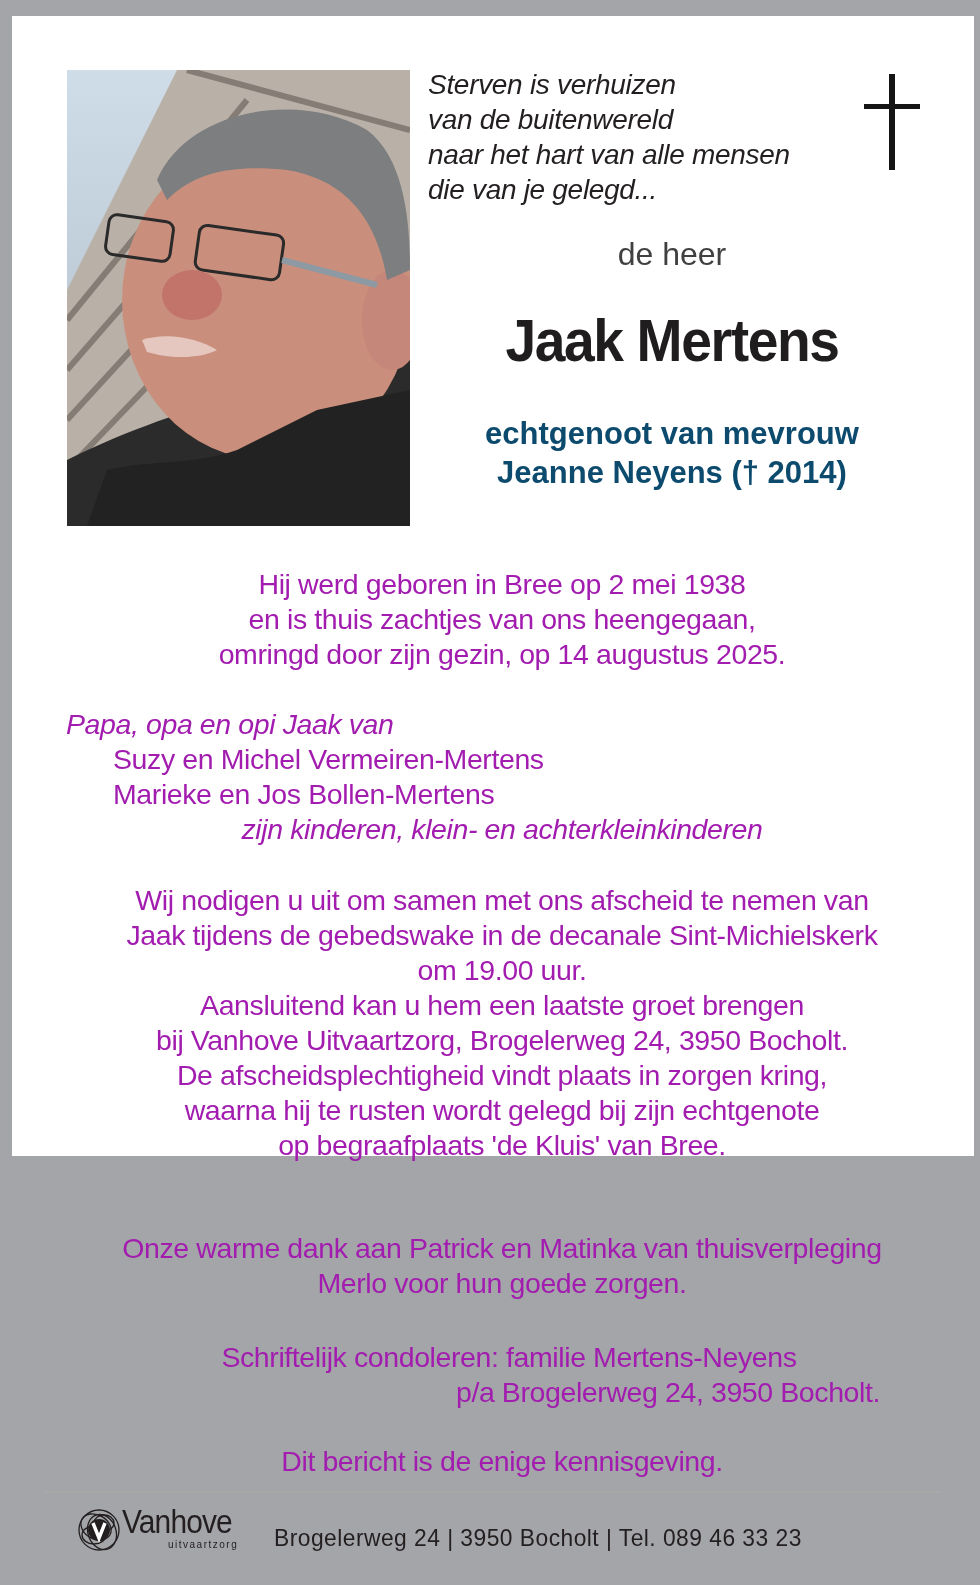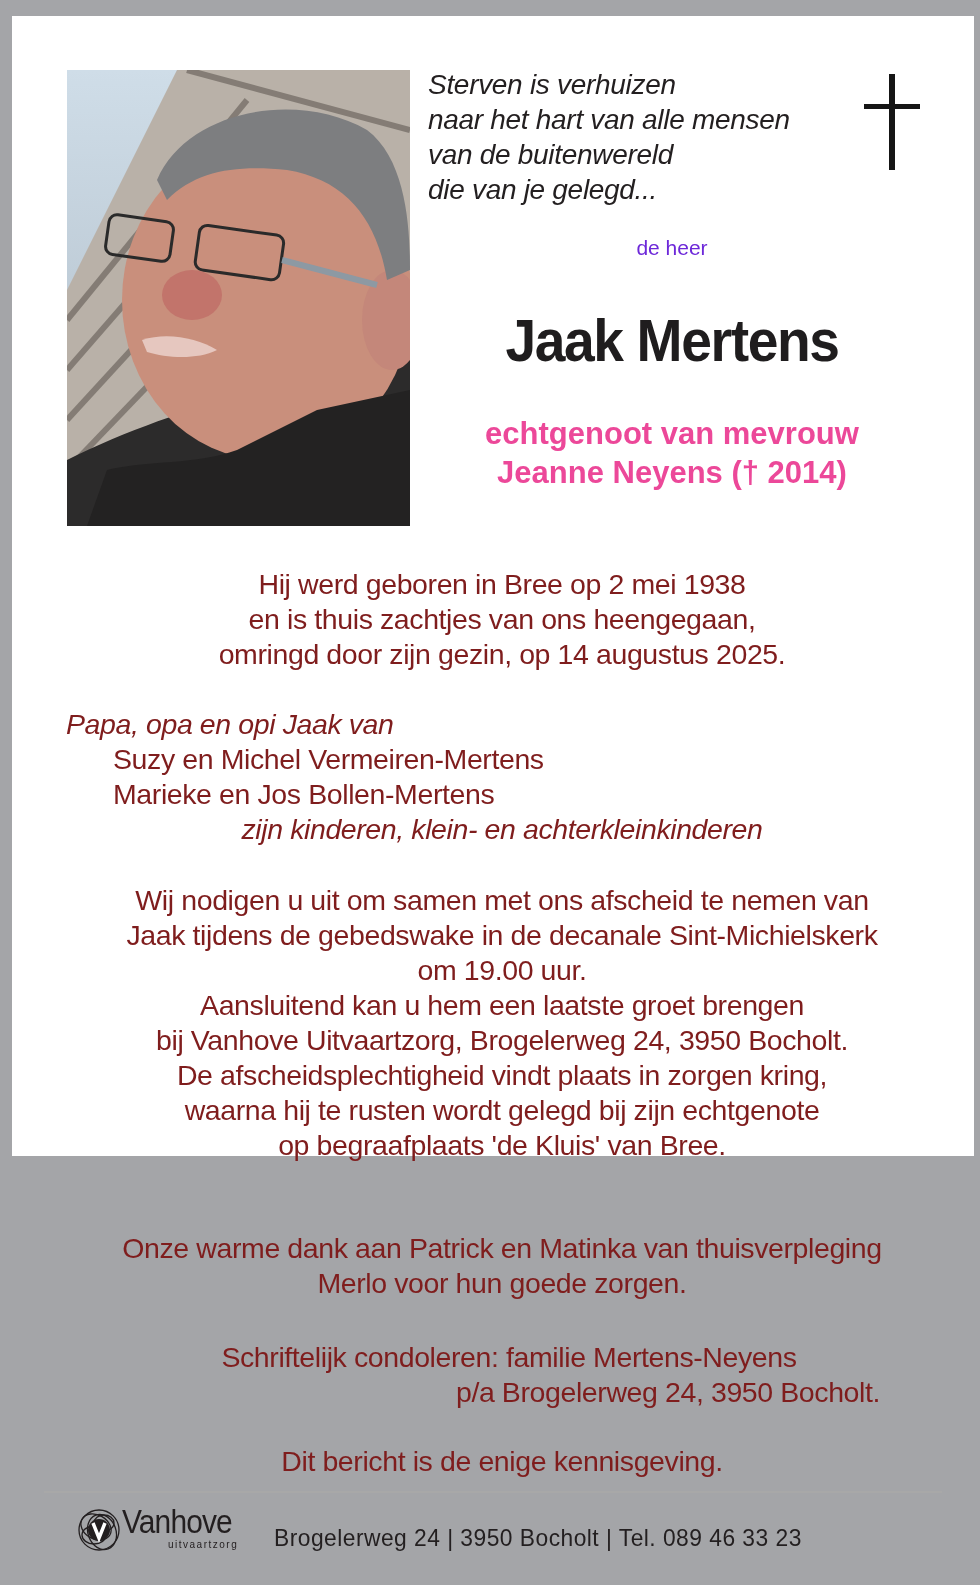--- a/index.html
+++ b/index.html
@@ -23,32 +23,32 @@
     position: absolute; left: 416px; top: 51px; width: 420px;
     font-style: italic; font-size: 28px; line-height: 35px; color: #231f20;
     letter-spacing: -0.3px;
   }
   .poem div { white-space: nowrap; }
   .cross { position: absolute; left: 852px; top: 58px; width: 56px; height: 96px; }
   .cross .v { position: absolute; left: 25px; top: 0; width: 6px; height: 96px; background: #151515; }
   .cross .h { position: absolute; left: 0; top: 30px; width: 56px; height: 5px; background: #151515; }
   .title-prefix {
     position: absolute; left: 440px; top: 220px; width: 440px; text-align: center;
-    font-size: 21px; color: #6d28d9;
+    font-size: 32px; color: #404040;
   }
   .name {
     position: absolute; left: 440px; top: 290px; width: 440px; text-align: center;
     font-size: 60px; font-weight: bold; letter-spacing: -1.5px; color: #1f1d1e;
     transform: scaleX(0.92);
   }
   .spouse {
     position: absolute; left: 420px; top: 398px; width: 480px; text-align: center;
-    font-size: 31px; font-weight: bold; line-height: 39px; color: #ec4899;
-  }
-  .block { position: absolute; left: 40px; width: 900px; font-size: 28.5px; line-height: 35px; color: #7f1d1d; letter-spacing: -0.4px; }
+    font-size: 31px; font-weight: bold; line-height: 39px; color: #0c4a6e;
+  }
+  .block { position: absolute; left: 40px; width: 900px; font-size: 28.5px; line-height: 35px; color: #a21caf; letter-spacing: -0.4px; }
   .center { text-align: center; }
   .nowrap div { white-space: nowrap; }
   .birth { top: 551px; }
   .family { top: 691px; }
   .family .intro { padding-left: 14px; font-style: italic; }
   .family .child { padding-left: 61px; }
   .family .sign { text-align: center; padding-right: 0px; font-style: italic; }
   .invite { top: 867px; }
   .thanks { top: 1215px; }
   .condol { top: 1324px; text-align: center; }
@@ -114,22 +114,22 @@
       <ellipse cx="125" cy="225" rx="30" ry="25" fill="#c2746b"></ellipse>
 
       <path d="M75,270 C100,262 130,268 150,280 C130,290 100,288 80,282 Z" fill="#e6c7bf"></path>
 
       <path d="M20,456 L40,400 C80,390 130,395 170,380 L250,340 L343,320 L343,456 Z" fill="#232222"></path>
     </svg>
   </div>
 
   <div class="poem">
     <div>Sterven is verhuizen</div>
+    <div>van de buitenwereld</div>
     <div>naar het hart van alle mensen</div>
-    <div>van de buitenwereld</div>
     <div>die van je gelegd...</div>
   </div>
 
   <div class="cross">
     <div class="v"></div>
     <div class="h"></div>
   </div>
 
   <div class="title-prefix">de heer</div>
   <div class="name">Jaak Mertens</div>

